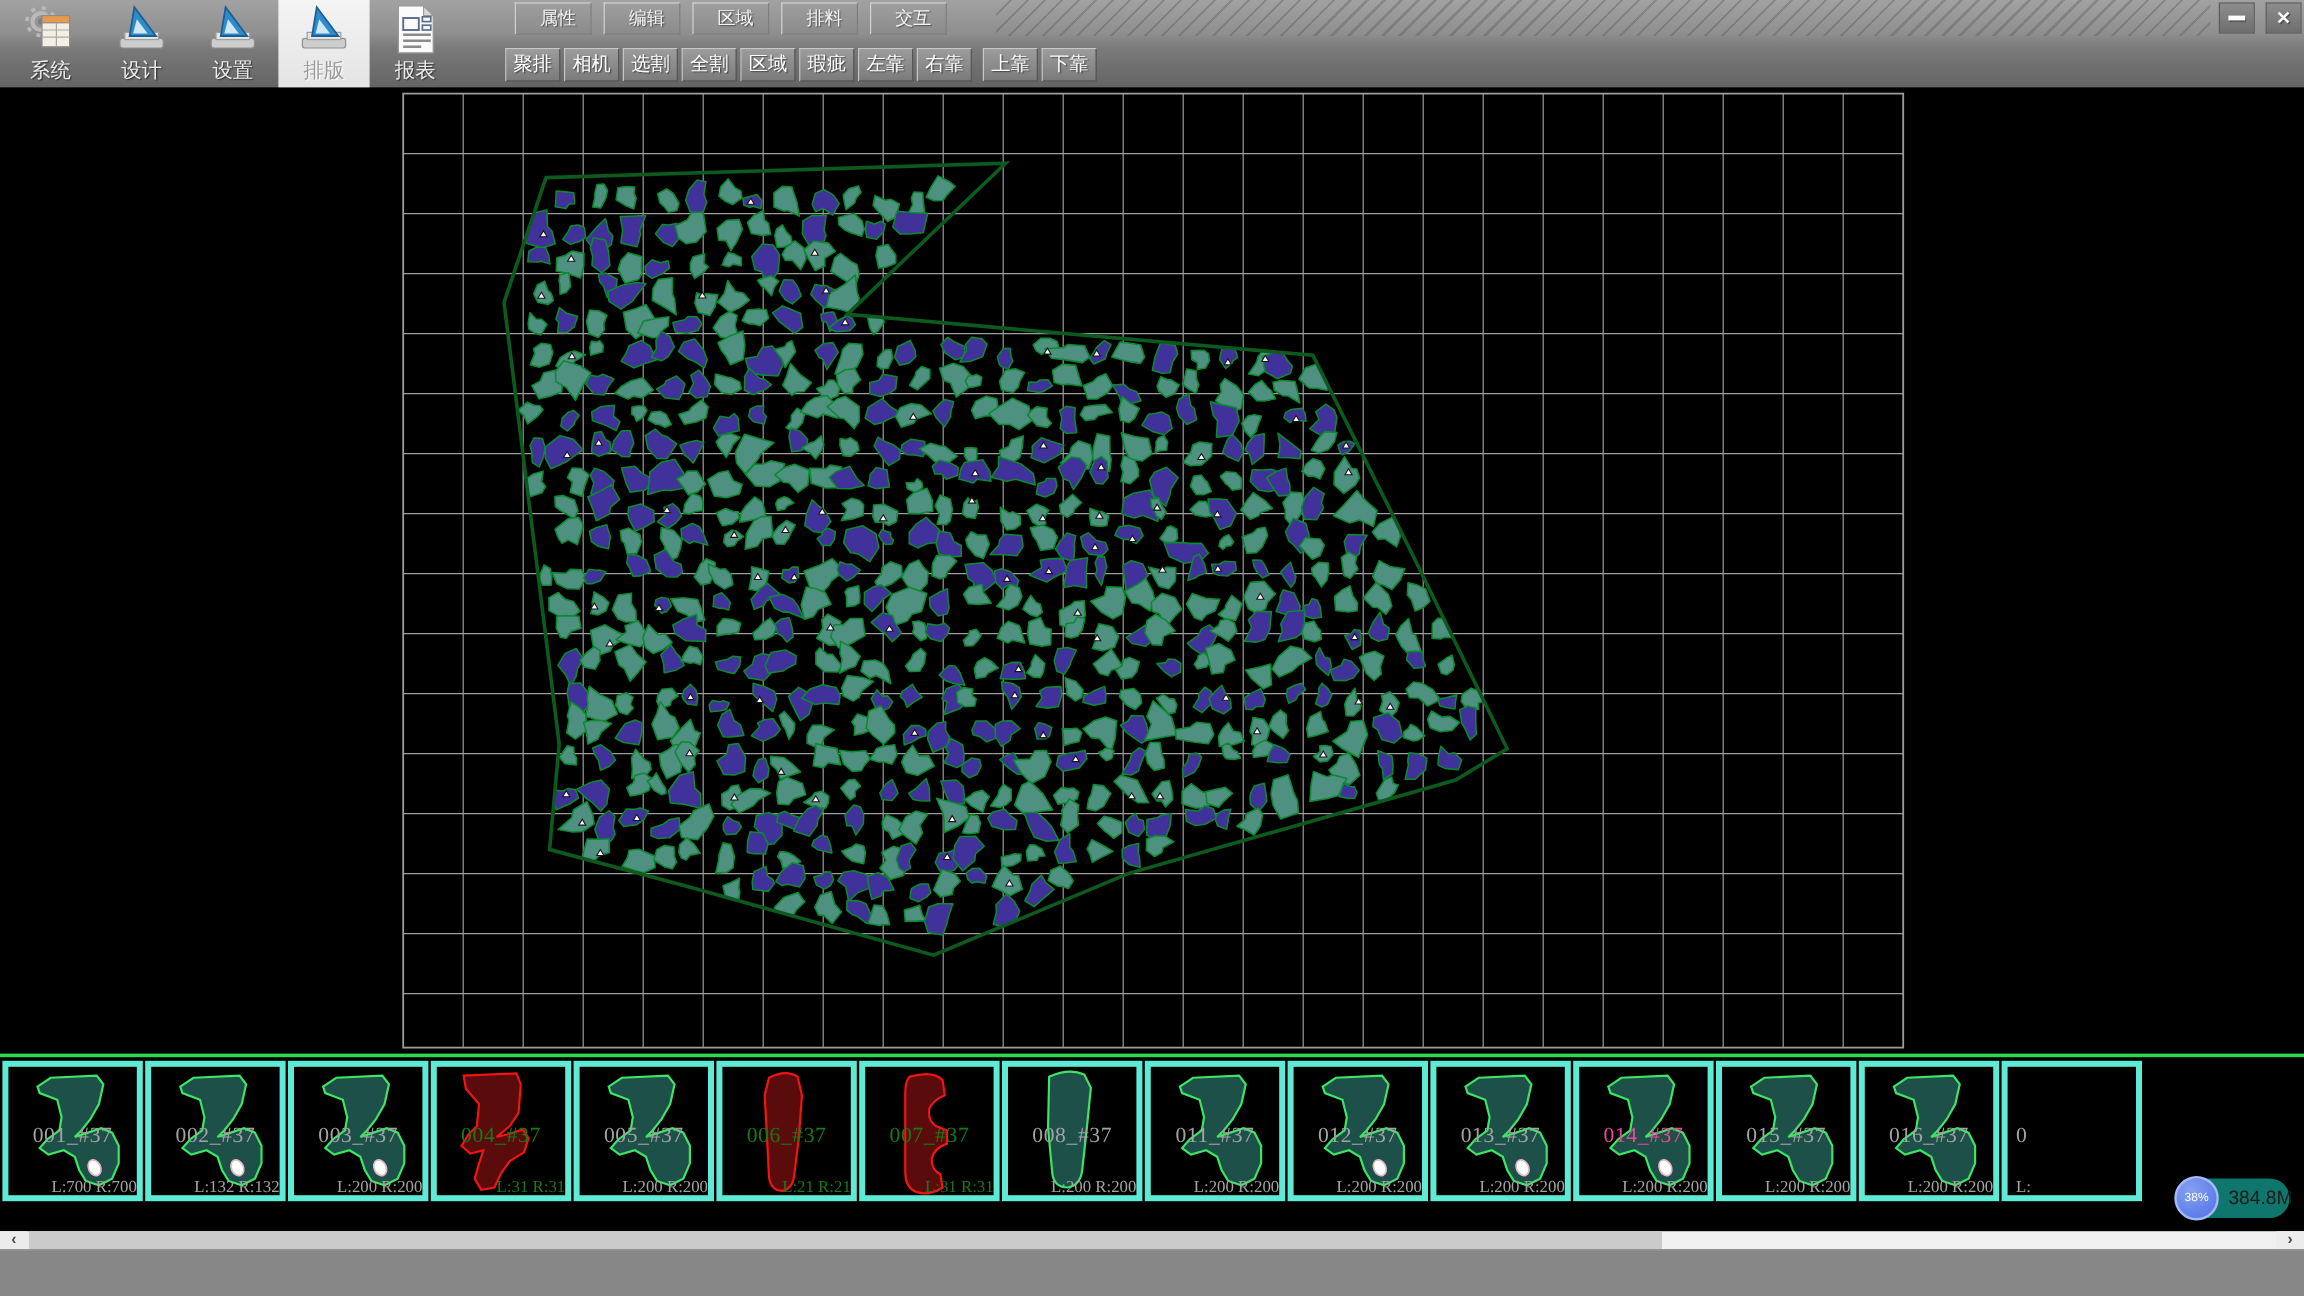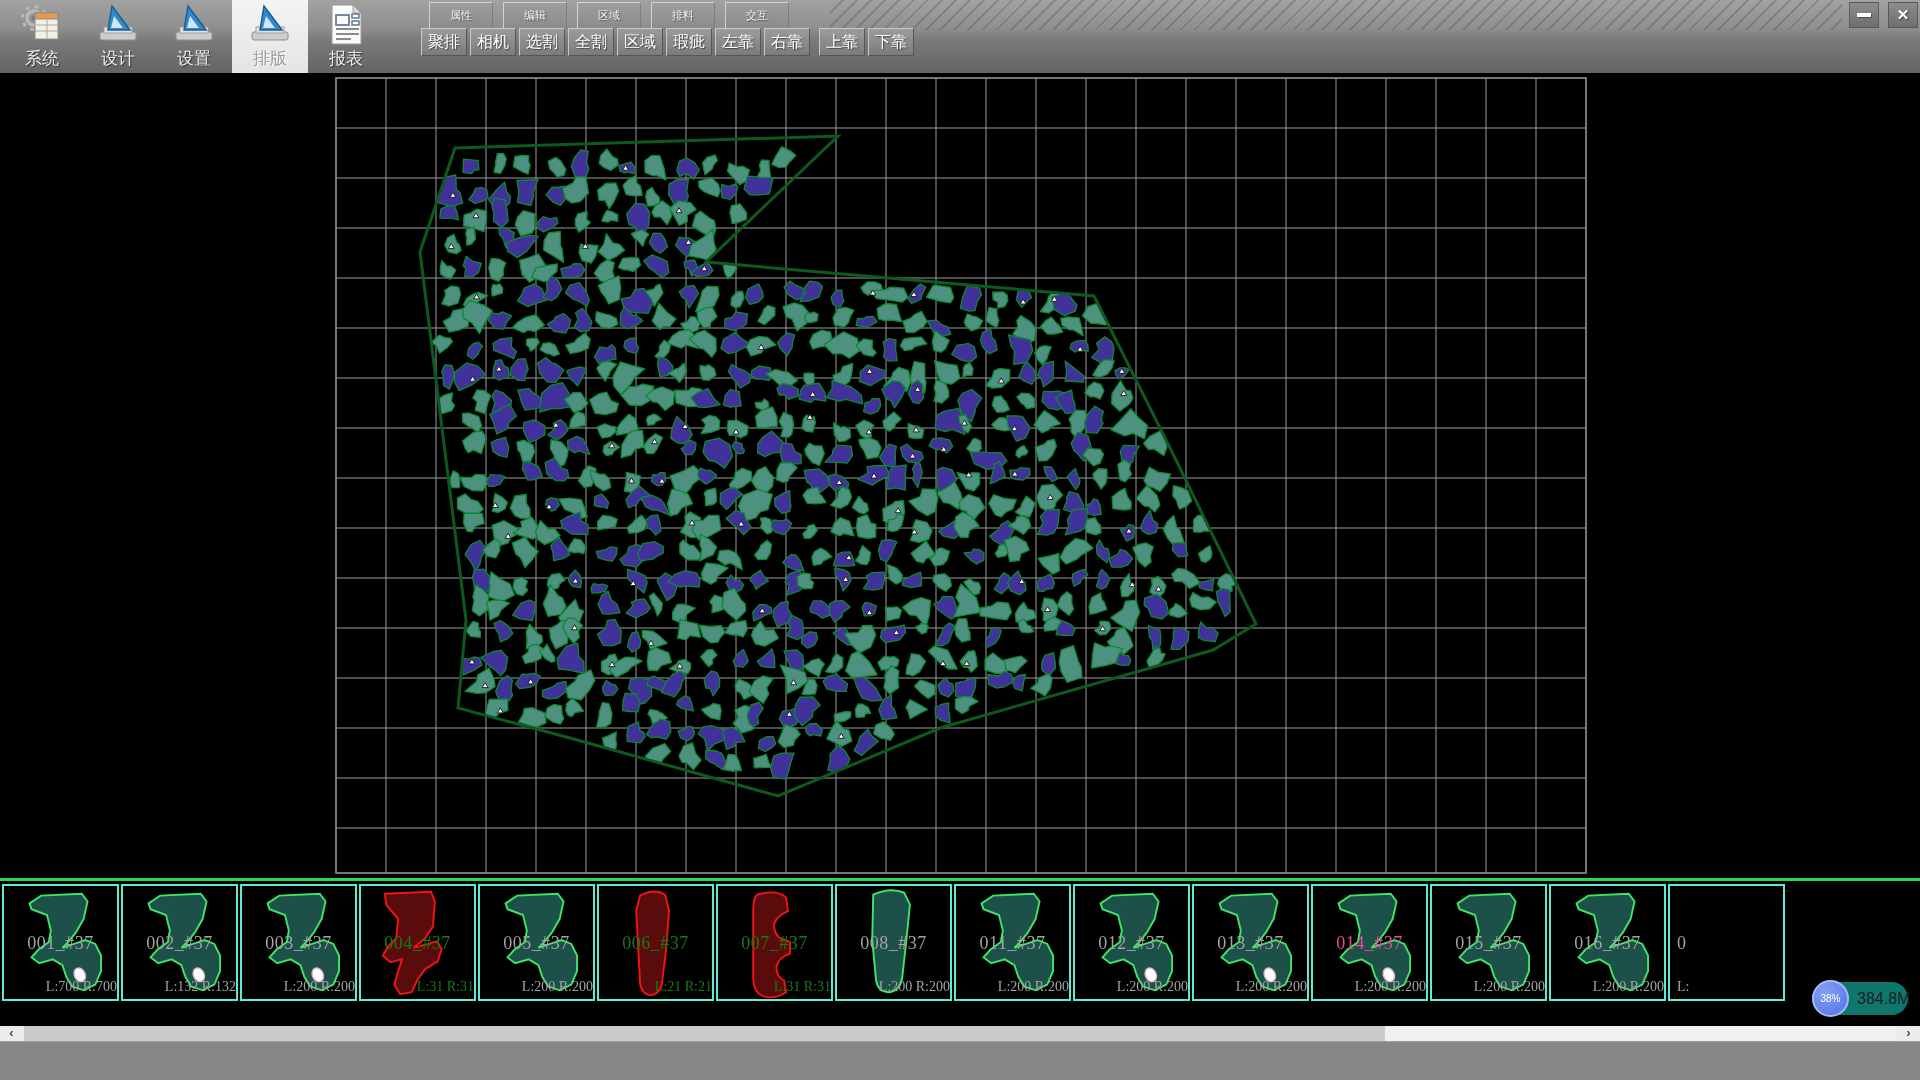--- a/index.html
+++ b/index.html
@@ -11,44 +11,44 @@
     background:linear-gradient(#a2a2a2,#8f8f8f 38%,#7a7a7a 55%,#646464)}
   .hatch{position:absolute;left:830px;top:0;width:1012px;height:30px;
     background:repeating-linear-gradient(135deg,transparent 0 8px,rgba(70,70,70,.28) 8px 10px)}
   .main-tabs{position:absolute;left:4px;top:0;height:60px;display:flex}
   .main-tab{width:76px;height:73px;display:flex;flex-direction:column;align-items:center;padding-top:2px}
   .main-tab.active{background:linear-gradient(#f4f4f4,#e4e4e4)}
   .main-tab .ic{width:44px;height:44px}
   .main-tab .lbl{font-size:17px;color:#ececec;text-shadow:1px 1px 1px rgba(0,0,0,.55);margin-top:1px}
   .main-tab.active .lbl{color:#9a9a9a;text-shadow:1px 1px 0 rgba(255,255,255,.85)}
   .menu-tabs{position:absolute;left:429px;top:2px;display:flex;gap:10px}
-  .menu-tab{height:27px;min-width:64px;text-align:center;padding:0 12px;line-height:25px;font-size:11px;
+  .menu-tab{height:27px;min-width:64px;text-align:right;padding:0 12px;line-height:25px;font-size:15px;
     color:#f4f4f4;text-shadow:1px 1px 1px rgba(0,0,0,.45);
     border:1px solid #d2d2d2;border-right-color:#7e7e7e;border-bottom-color:#7e7e7e;
     background:linear-gradient(#9e9e9e,#8b8b8b)}
-  .tool-row{position:absolute;left:421px;top:28px;display:flex;gap:3px}
+  .tool-row{position:absolute;left:421px;top:40px;display:flex;gap:3px}
   .tool-btn{width:46px;height:28px;font-size:16px;color:#fff;text-align:center;line-height:26px;
     text-shadow:1px 1px 1px rgba(0,0,0,.5);
     background:linear-gradient(#9c9c9c,#7b7b7b);
     border:1px solid;border-color:#c8c8c8 #565656 #565656 #c8c8c8}
   .winbtn{position:absolute;top:2px;width:30px;height:26px;color:#fff;
     background:linear-gradient(#8d8d8d,#6e6e6e);border:1px solid #5a5a5a;
     display:flex;align-items:center;justify-content:center;font-size:15px;font-weight:bold;
     text-shadow:1px 1px 1px rgba(0,0,0,.5)}
   .winbtn.min{left:1849px}.winbtn.close{left:1888px}
   .minbar{width:14px;height:4px;background:#fff;box-shadow:1px 1px 1px rgba(0,0,0,.4)}
 
   
   .canvas{position:absolute;left:0;top:73px;width:1920px;height:805px;background:#000}
   .greenline{position:absolute;left:0;top:878px;width:1920px;height:3px;background:#2bd84e}
 
   
   .strip{position:absolute;left:0;top:884px;width:1920px;height:117px;display:flex;padding-left:2px}
   .cell{position:relative;flex:none;width:117px;height:117px;margin-right:2px;
-    border:2px solid #5eead4;background:#000;overflow:hidden}
+    border:5px solid #5eead4;background:#000;overflow:hidden}
   .cell svg{position:absolute;inset:0;width:100%;height:100%}
   .cell .t1{position:absolute;left:0;right:0;top:47px;text-align:center;
     font-family:"Liberation Serif",serif;font-size:18px;letter-spacing:.5px}
   .cell .t2{position:absolute;left:0;right:0;top:93px;text-align:right;white-space:nowrap;
     font-family:"Liberation Serif",serif;font-size:14px}
   .cell.partial .t1,.cell.partial .t2{text-align:left;padding-left:7px}
 
   
   .badge{position:absolute;left:1812px;top:982px;width:96px;height:33px;background:#0f766e;
     border-radius:17px;box-shadow:0 2px 7px rgba(0,0,0,.5)}

